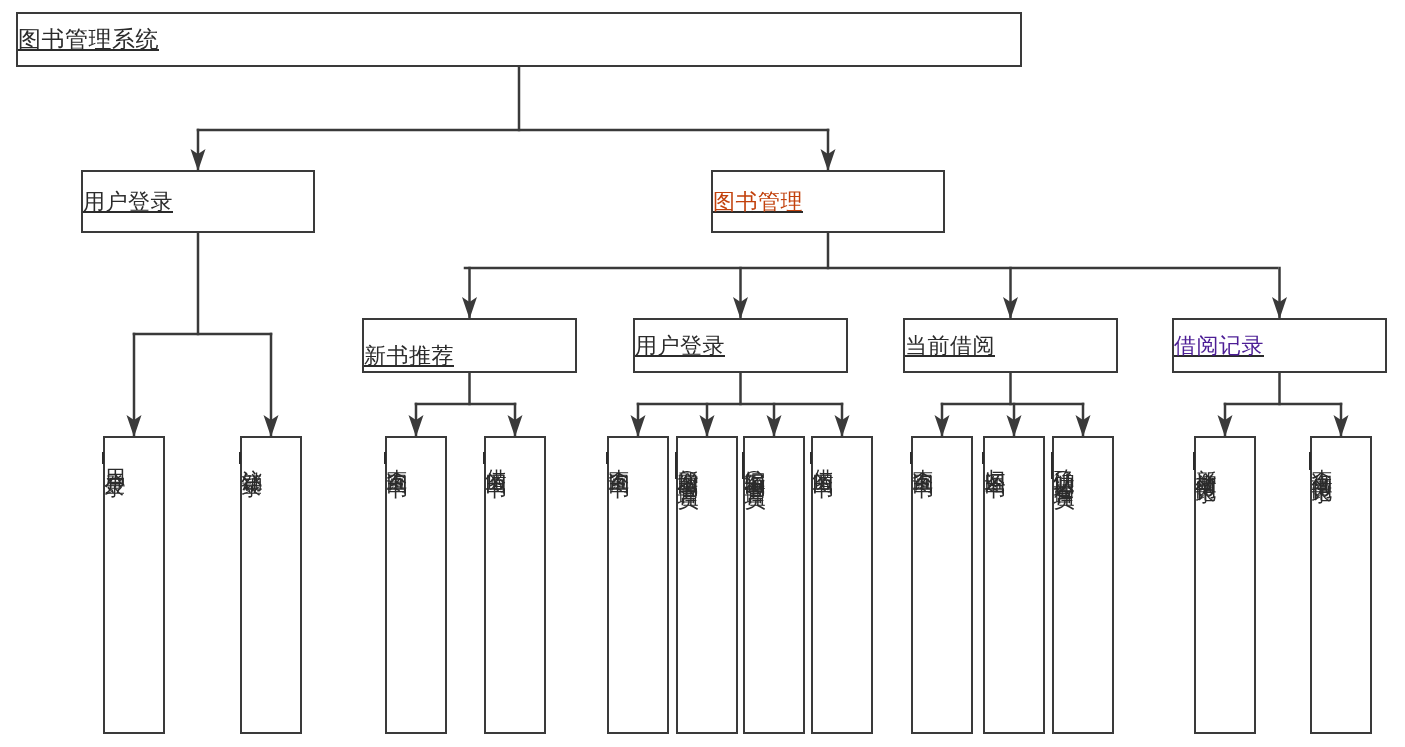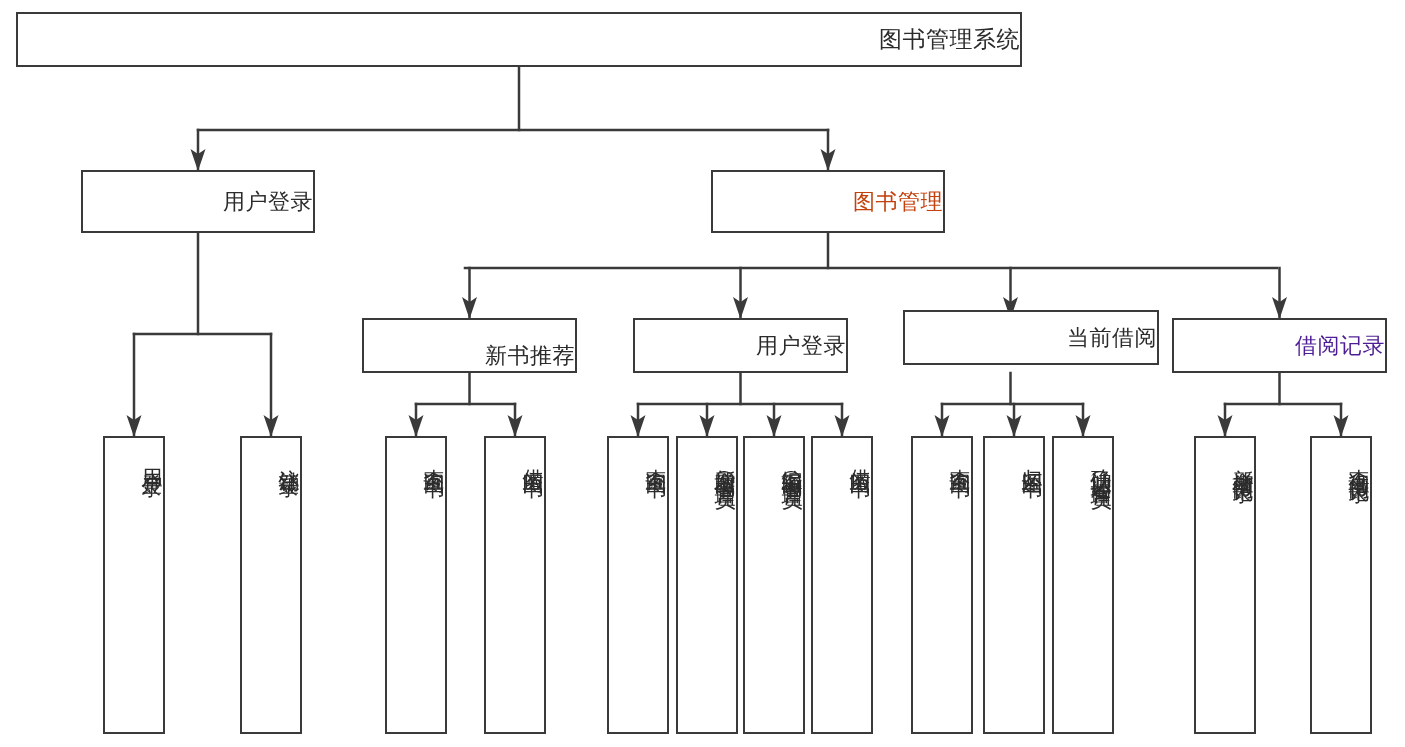--- a/index.html
+++ b/index.html
@@ -26,22 +26,23 @@
     height: 747px;
     pointer-events: none;
   }
   .node {
     position: absolute;
     box-sizing: border-box;
     background: #ffffff;
     border: 2px solid #84cc16;
     display: flex;
     align-items: center;
-    justify-content: flex-end;
+    justify-content: flex-start;
     color: #2b2b2b;
+    text-decoration: underline;
   }
   .node-label {
     display: block;
     text-align: center;
     line-height: 1.18;
     letter-spacing: 0.5px;
     color: #2b2b2b;
     white-space: pre-line;
   }
   
@@ -145,21 +146,21 @@
       </div>
       <div class="node horiz" style="left: 711px; top: 170px; width: 234px; height: 63px; border-color: rgb(58, 58, 58); background: rgb(255, 255, 255);">
         <span class="node-label" style="color: #c2410c;">图书管理</span>
       </div>
       <div class="node horiz" style="left: 362px; top: 318px; width: 215px; height: 55px; border-color: rgb(58, 58, 58); background: rgb(255, 255, 255);">
         <span class="node-label" style="color: rgb(43, 43, 43); margin-top: 20px;">新书推荐</span>
       </div>
       <div class="node horiz" style="left: 633px; top: 318px; width: 215px; height: 55px; border-color: rgb(58, 58, 58); background: rgb(255, 255, 255);">
         <span class="node-label" style="color: rgb(43, 43, 43);">用户登录</span>
       </div>
-      <div class="node horiz" style="left: 903px; top: 310px; width: 256px; height: 55px; border-color: rgb(58, 58, 58); background: rgb(255, 255, 255);">
+      <div class="node horiz" style="left: 903px; top: 318px; width: 215px; height: 55px; border-color: rgb(58, 58, 58); background: rgb(255, 255, 255);">
         <span class="node-label" style="color: rgb(43, 43, 43);">当前借阅</span>
       </div>
       <div class="node horiz" style="left: 1172px; top: 318px; width: 215px; height: 55px; border-color: rgb(58, 58, 58); background: rgb(255, 255, 255);">
         <span class="node-label" style="color: #4c1d95;">借阅记录</span>
       </div>
       <div class="node vert" style="left: 103px; top: 436px; width: 62px; height: 298px; border-color: rgb(58, 58, 58); background: rgb(255, 255, 255);">
         <span class="node-label" style="color: rgb(43, 43, 43);">用户登录</span>
       </div>
       <div class="node vert" style="left: 240px; top: 436px; width: 62px; height: 298px; border-color: rgb(58, 58, 58); background: rgb(255, 255, 255);">
         <span class="node-label" style="color: rgb(43, 43, 43);">注销登录</span>

